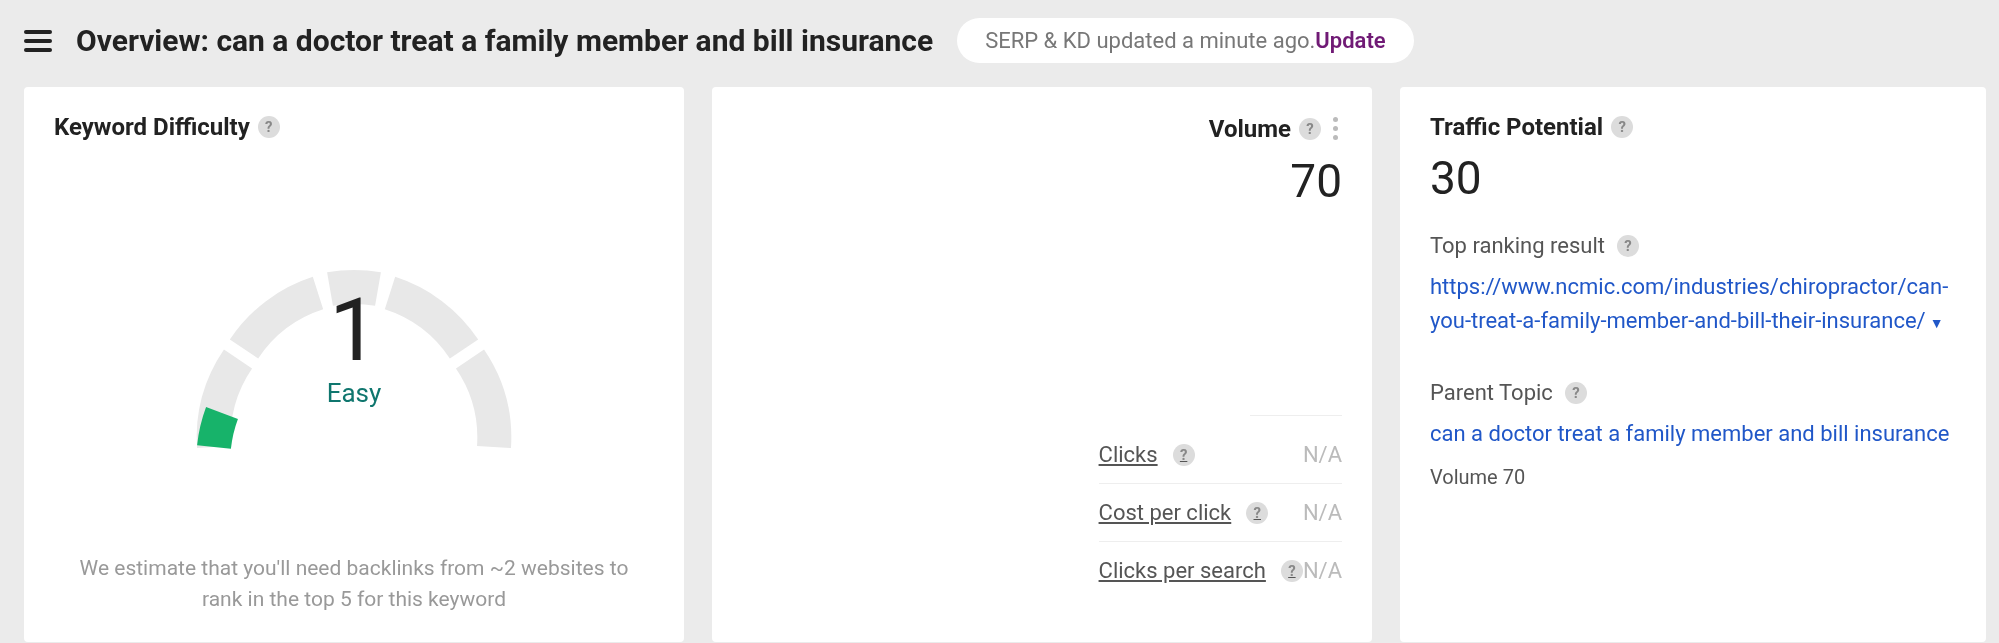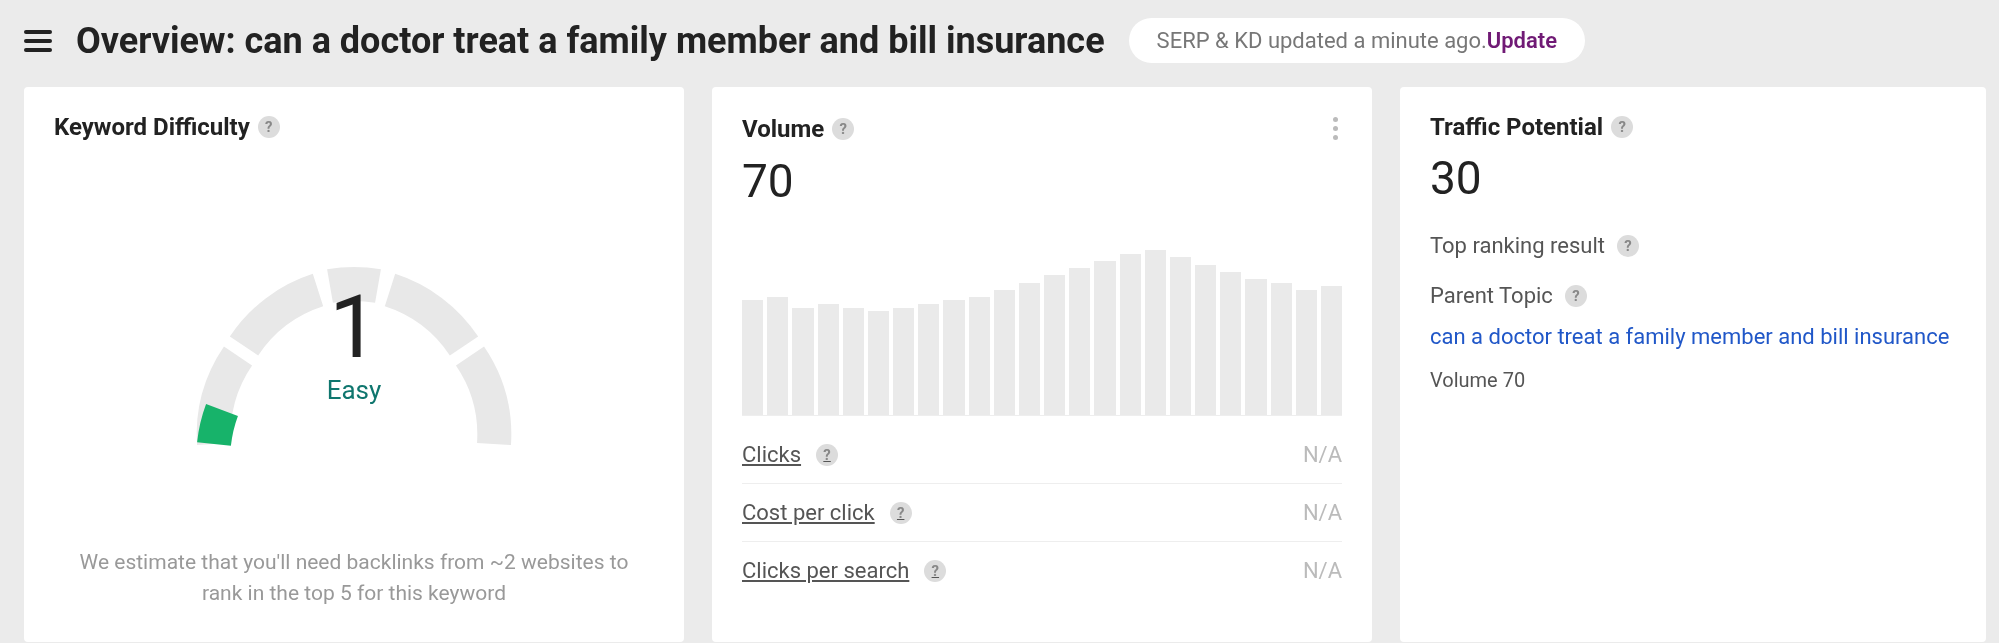--- a/index.html
+++ b/index.html
@@ -17,46 +17,46 @@
     padding: 18px 24px 24px 24px;
     gap: 24px;
   }
   .hamburger {
     width: 28px; height: 22px;
     display: flex; flex-direction: column; justify-content: space-between;
     cursor: pointer;
   }
   .hamburger span { display:block; height:4px; background:#222; border-radius:2px; }
   .page-title {
-    font-size: 36px;
+    font-size: 30px;
     font-weight: 700;
     color: #222;
   }
   .update-pill {
     background: #fff;
     border-radius: 999px;
     padding: 10px 28px;
     font-size: 22px;
     color: #777;
     display: flex; align-items: center; gap: 0;
   }
   .update-link { color: #701a75; font-weight:600; cursor:pointer; }
   .cards {
     display: flex;
     gap: 28px;
     padding: 0 24px;
   }
   .card {
     background: #fff;
     border-radius: 4px;
-    padding: 26px 30px 18px 30px;
+    padding: 26px 30px 12px 30px;
     flex-shrink: 0;
   }
   .card-kd { width: 660px; height: 555px; display:flex; flex-direction:column;}
-  .card-vol { width: 660px; height: 555px; display:flex; flex-direction:column;}
+  .card-vol { width: 660px; height: 555px; display:flex; flex-direction:column;align-items:flex-end;}
   .card-tp { width: 586px; height: 555px; }
   .card-title {
     font-size: 24px;
     font-weight: 700;
     color: #222;
     display:flex; align-items:center; gap:8px;
   }
   .big-number {
     font-size: 46px;
     font-weight: 400;
@@ -222,21 +222,24 @@
     <div class="card-title">
       <span>Traffic Potential</span>
       <span class="help-icon">?</span>
     </div>
     <div class="big-number">30</div>
 
     <div class="tp-section-title">
       <span>Top ranking result</span>
       <span class="help-icon">?</span>
     </div>
-
-    <div class="tp-section-title" style="margin-top:25px;">
+    <div class="tp-link">
+      <span>https://www.ncmic.com/industries/chiropractor/can-you-treat-a-family-member-and-bill-their-insurance/</span><span class="tp-caret">▼</span>
+    </div>
+
+    <div class="tp-section-title" style="margin-top:42px;">
       <span>Parent Topic</span>
       <span class="help-icon">?</span>
     </div>
     <div class="tp-link">can a doctor treat a family member and bill insurance</div>
     <div class="tp-vol">Volume 70</div>
   </div>
 </div>
 
 </body></html>

